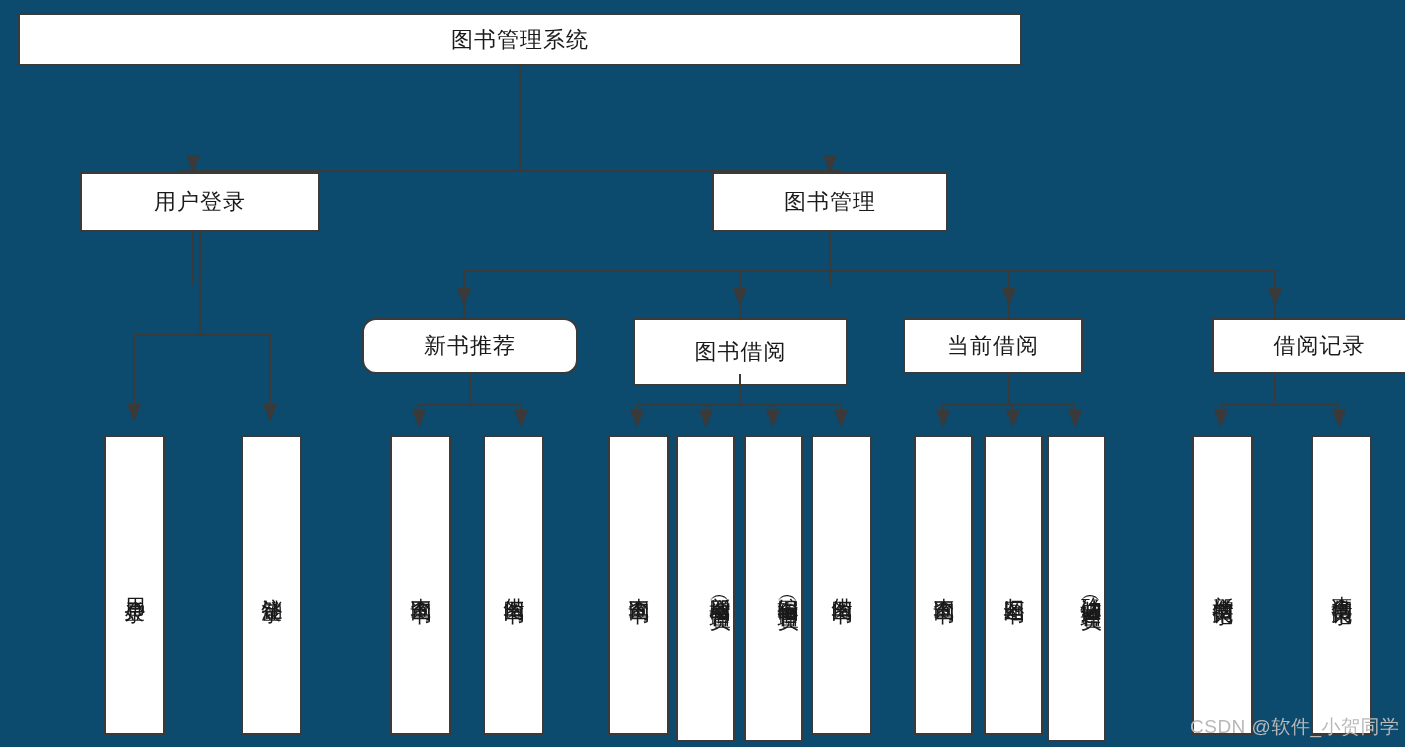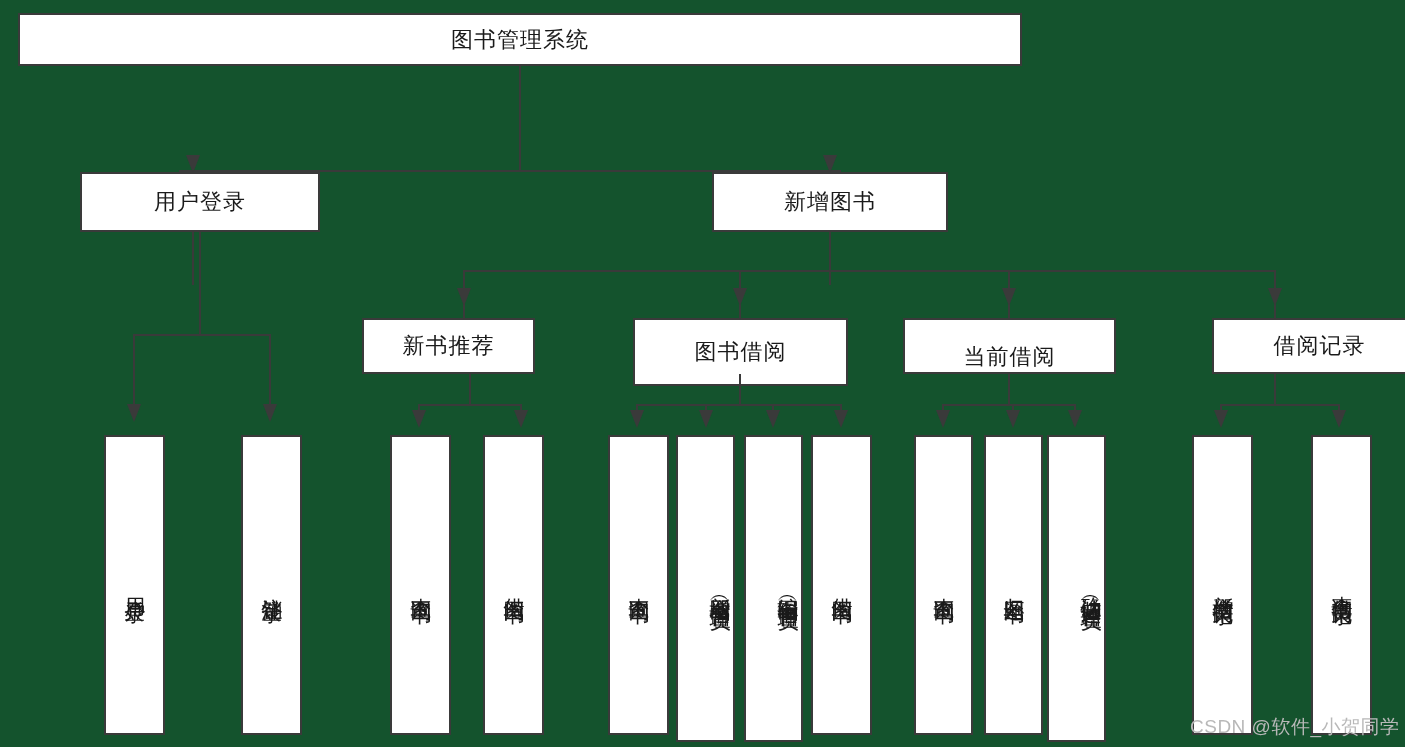--- a/index.html
+++ b/index.html
@@ -7,21 +7,21 @@
     padding: 0;
     background: #ffffff;
   }
   body {
     font-family: "Liberation Sans", "DejaVu Sans", sans-serif;
   }
   #canvas {
     position: relative;
     width: 1405px;
     height: 747px;
-    background: #14532d;
+    background: #0c4a6e;
     overflow: hidden;
   }
   .node {
     position: absolute;
     box-sizing: border-box;
     border: 2px solid #3a3a3a;
     background: #ffffff;
     display: flex;
     align-items: center;
     justify-content: center;
@@ -84,48 +84,48 @@
   <div class="conn h" style="left:179px; top:170px; width:662px; height:2px;"></div>
   <div class="conn v" style="left:192px; top:170px; width:2px; height:115px;"></div>
   <div class="conn v" style="left:829px; top:170px; width:2px; height:115px;"></div>
   <div class="arrow" style="left:186px; top:155px;"></div>
   <div class="arrow" style="left:823px; top:155px;"></div>
 
   <div class="node horiz" style="left:80px; top:172px; width:240px; height:60px;">
     <span>用户登录</span>
   </div>
   <div class="node horiz" style="left:712px; top:172px; width:236px; height:60px;">
-    <span>新增图书</span>
+    <span>图书管理</span>
   </div>
 
   <div class="conn v" style="left:199px; top:232px; width:2px; height:104px;"></div>
   <div class="conn h" style="left:133px; top:334px; width:138px; height:2px;"></div>
   <div class="conn v" style="left:133px; top:334px; width:2px; height:86px;"></div>
   <div class="conn v" style="left:269px; top:334px; width:2px; height:86px;"></div>
   <div class="arrow" style="left:127px; top:404px;"></div>
   <div class="arrow" style="left:263px; top:404px;"></div>
 
   <div class="conn v" style="left:829px; top:232px; width:2px; height:40px;"></div>
   <div class="conn h" style="left:463px; top:270px; width:813px; height:2px;"></div>
   <div class="conn v" style="left:463px; top:270px; width:2px; height:48px;"></div>
   <div class="conn v" style="left:739px; top:270px; width:2px; height:48px;"></div>
   <div class="conn v" style="left:1008px; top:270px; width:2px; height:48px;"></div>
   <div class="conn v" style="left:1274px; top:270px; width:2px; height:48px;"></div>
   <div class="arrow" style="left:457px; top:288px;"></div>
   <div class="arrow" style="left:733px; top:288px;"></div>
   <div class="arrow" style="left:1002px; top:288px;"></div>
   <div class="arrow" style="left:1268px; top:288px;"></div>
 
-  <div class="node horiz" style="left:362px; top:318px; width:173px; height:56px;">
+  <div class="node horiz" style="left:362px; top:318px; width:216px; height:56px;border-radius:14px;">
     <span>新书推荐</span>
   </div>
   <div class="node horiz" style="left:633px; top:318px; width:215px; height:68px;">
     <span>图书借阅</span>
   </div>
-  <div class="node horiz" style="left:903px; top:318px; width:213px; height:56px;align-items:flex-end;">
+  <div class="node horiz" style="left:903px; top:318px; width:180px; height:56px;">
     <span>当前借阅</span>
   </div>
   <div class="node horiz" style="left:1172px; top:318px; width:215px; height:56px;margin-left:40px;">
     <span>借阅记录</span>
   </div>
 
   <div class="conn v" style="left:469px; top:374px; width:2px; height:32px;"></div>
   <div class="conn h" style="left:418px; top:404px; width:104px; height:2px;"></div>
   <div class="conn v" style="left:418px; top:404px; width:2px; height:14px;"></div>
   <div class="conn v" style="left:520px; top:404px; width:2px; height:14px;"></div>

